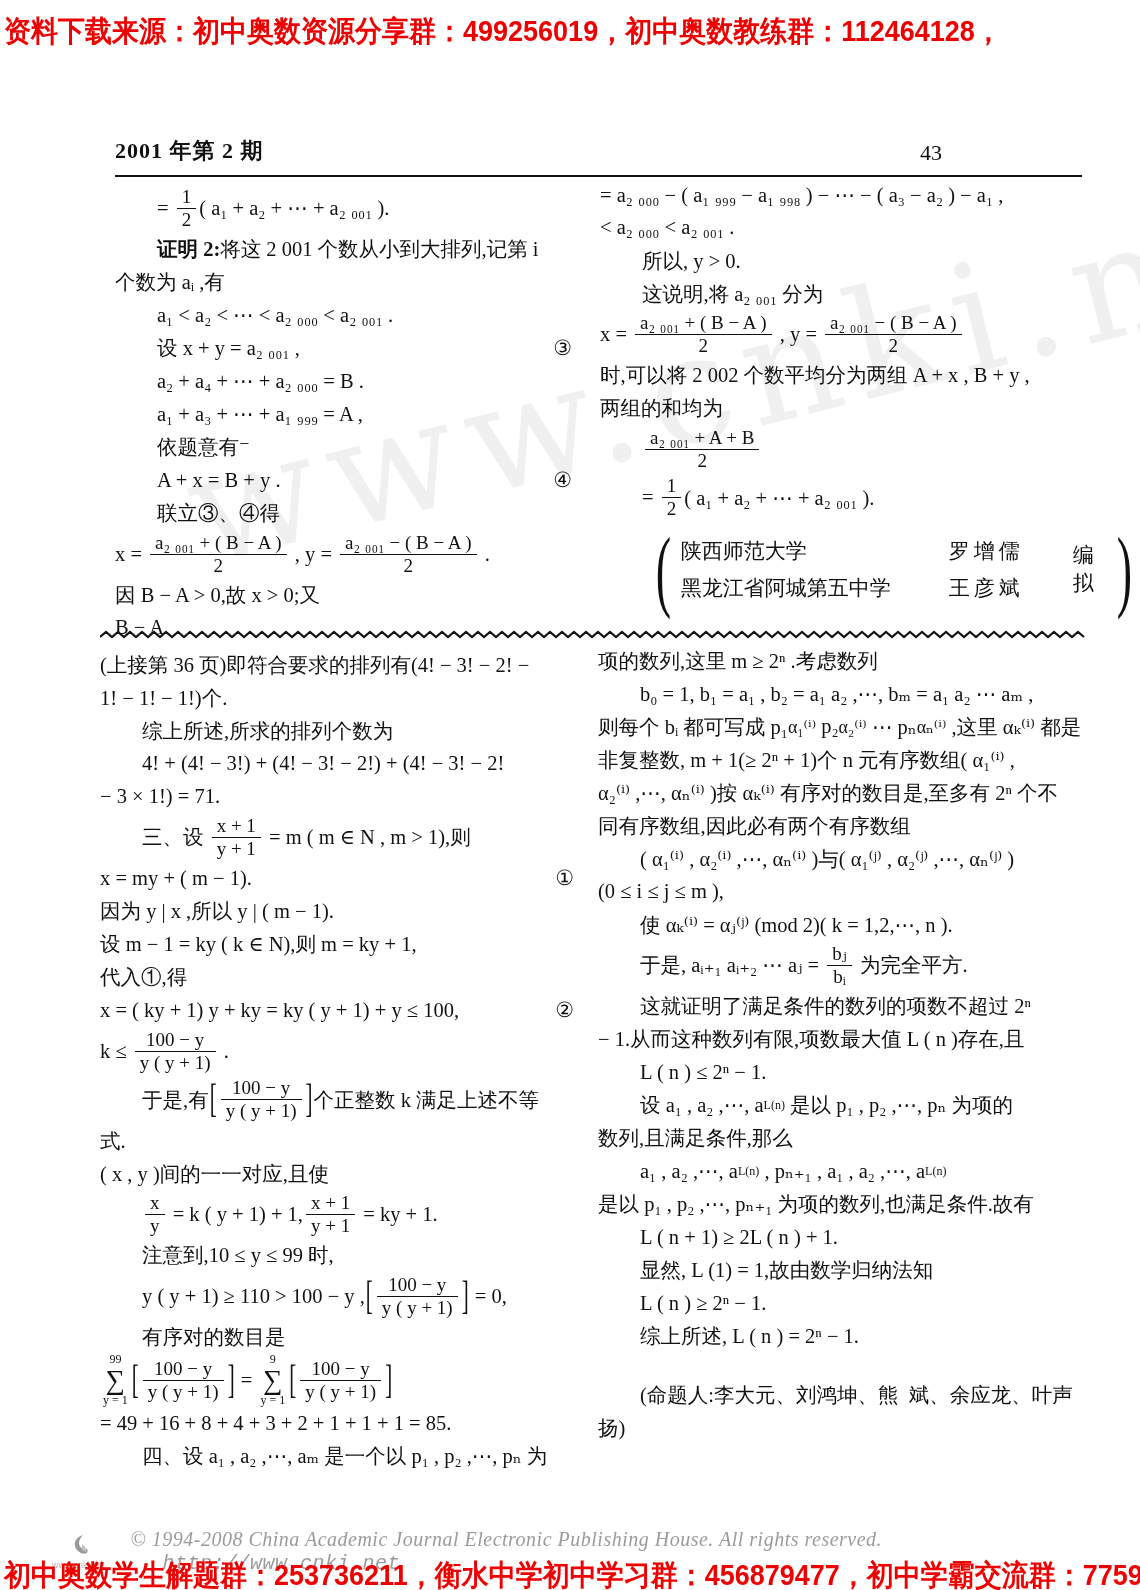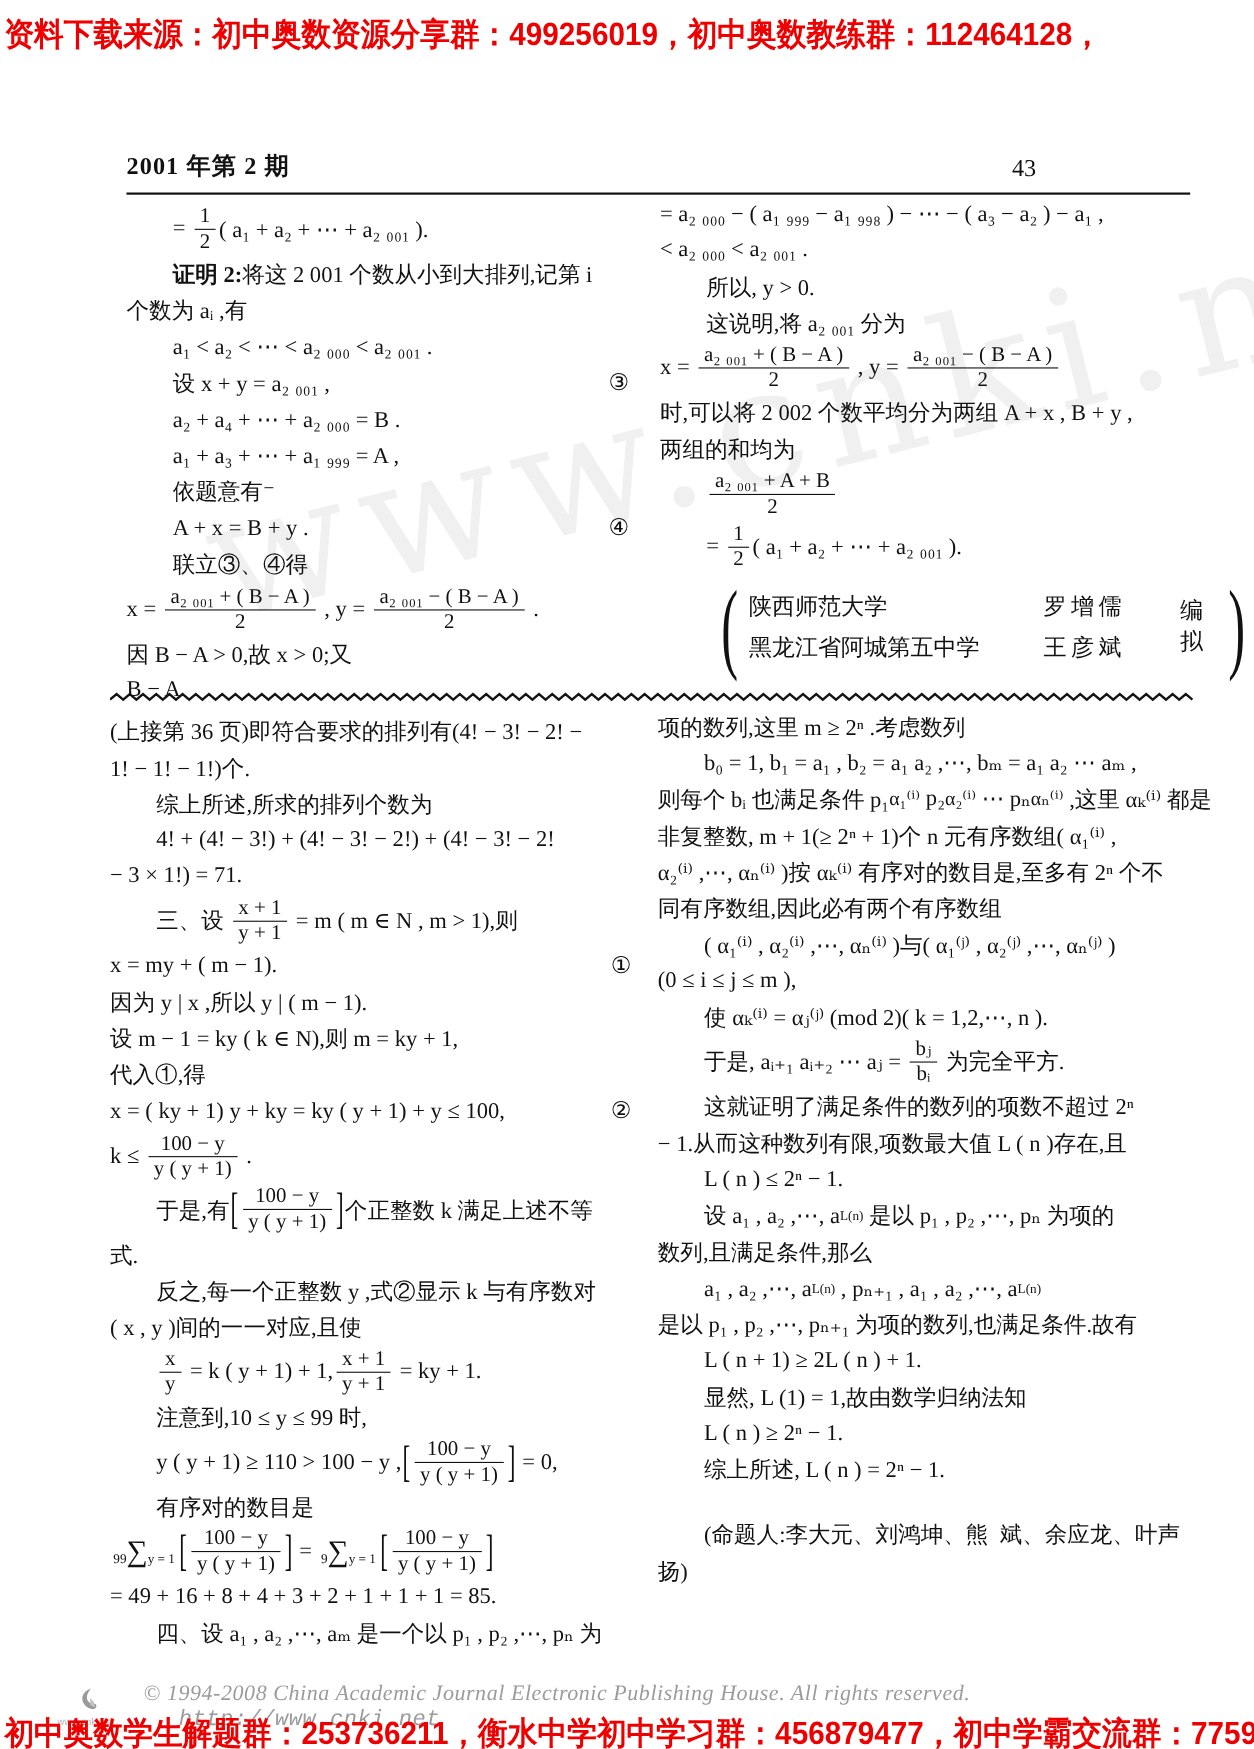--- a/index.html
+++ b/index.html
@@ -23,21 +23,21 @@
   .line{position:relative;min-height:33px;display:flex;align-items:center;white-space:pre;}
   .line span{white-space:pre;}
   .in{padding-left:42px;}
   .bd{font-weight:bold;}
   .blank{min-height:26px;}
   .eqtag{position:absolute;right:10px;top:50%;transform:translateY(-50%);font-size:21px;}
   .frac{display:inline-flex;flex-direction:column;text-align:center;vertical-align:middle;
         margin:2px 3px;font-size:19px;line-height:1.15;}
   .fn{padding:0 5px;border-bottom:1.6px solid #111;}
   .fd{padding:0 5px;}
-  .sum{display:inline-flex;flex-direction:row;align-items:flex-end;vertical-align:middle;
+  .sum{display:inline-flex;flex-direction:column;align-items:center;vertical-align:middle;
        line-height:1;margin:0 3px;}
   .sum .u,.sum .l{font-size:12px;line-height:1.1;}
   .sum .g{font-size:27px;line-height:1;}
   .bigbr{display:inline-block;transform:scaleY(1.9);margin:0 1px;font-size:21px;}
   sub{font-size:12px;}
   sup{font-size:18px;}
   #wavy{position:absolute;left:100px;top:626px;width:985px;height:10px;}
   #attribution{position:absolute;left:648px;top:528px;display:flex;align-items:center;font-size:21px;}
   .bigp{font-size:92px;font-weight:400;line-height:0.9;transform:scaleX(0.5);}
   .attr-rows{display:flex;flex-direction:column;margin:0 2px;}
@@ -121,34 +121,33 @@
     <div class="line"><span>− 3 × 1!) = 71.</span></div>
     <div class="line in"><span>三、设 </span><span class="frac"><span class="fn">x + 1</span><span class="fd">y + 1</span></span><span> = m ( m ∈ N , m &gt; 1),则</span></div>
     <div class="line"><span>x = my + ( m − 1).</span><span class="eqtag">①</span></div>
     <div class="line"><span>因为 y | x ,所以 y | ( m − 1).</span></div>
     <div class="line"><span>设 m − 1 = ky ( k ∈ N),则 m = ky + 1,</span></div>
     <div class="line"><span>代入①,得</span></div>
     <div class="line"><span>x = ( ky + 1) y + ky = ky ( y + 1) + y ≤ 100,</span><span class="eqtag">②</span></div>
     <div class="line"><span>k ≤ </span><span class="frac"><span class="fn">100 − y</span><span class="fd">y ( y + 1)</span></span><span> .</span></div>
     <div class="line in"><span>于是,有</span><span class="bigbr">[</span><span class="frac"><span class="fn">100 − y</span><span class="fd">y ( y + 1)</span></span><span class="bigbr">]</span><span>个正整数 k 满足上述不等</span></div>
     <div class="line"><span>式.</span></div>
-    <div class="line in"><span>反之,每一个正整数 y ,式②显示 k 与有序数对</span></div>
     <div class="line"><span>( x , y )间的一一对应,且使</span></div>
     <div class="line in"><span class="frac"><span class="fn">x</span><span class="fd">y</span></span><span> = k ( y + 1) + 1,</span><span class="frac"><span class="fn">x + 1</span><span class="fd">y + 1</span></span><span> = ky + 1.</span></div>
     <div class="line in"><span>注意到,10 ≤ y ≤ 99 时,</span></div>
     <div class="line in"><span>y ( y + 1) ≥ 110 &gt; 100 − y ,</span><span class="bigbr">[</span><span class="frac"><span class="fn">100 − y</span><span class="fd">y ( y + 1)</span></span><span class="bigbr">]</span><span> = 0,</span></div>
     <div class="line in"><span>有序对的数目是</span></div>
     <div class="line"><span class="sum"><span class="u">99</span><span class="g">∑</span><span class="l">y = 1</span></span><span class="bigbr">[</span><span class="frac"><span class="fn">100 − y</span><span class="fd">y ( y + 1)</span></span><span class="bigbr">]</span><span> = </span><span class="sum"><span class="u">9</span><span class="g">∑</span><span class="l">y = 1</span></span><span class="bigbr">[</span><span class="frac"><span class="fn">100 − y</span><span class="fd">y ( y + 1)</span></span><span class="bigbr">]</span></div>
     <div class="line"><span>= 49 + 16 + 8 + 4 + 3 + 2 + 1 + 1 + 1 = 85.</span></div>
     <div class="line in"><span>四、设 a₁ , a₂ ,⋯, aₘ 是一个以 p₁ , p₂ ,⋯, pₙ 为</span></div>
   </div>
 <div id="col-br" class="col">
     <div class="line"><span>项的数列,这里 m ≥ 2ⁿ .考虑数列</span></div>
     <div class="line in"><span>b₀ = 1, b₁ = a₁ , b₂ = a₁ a₂ ,⋯, bₘ = a₁ a₂ ⋯ aₘ ,</span></div>
-    <div class="line"><span>则每个 bᵢ 也满足条件 p₁</span><sup>α₁⁽ⁱ⁾</sup><span> p₂</span><sup>α₂⁽ⁱ⁾</sup><span> ⋯ pₙ</span><sup>αₙ⁽ⁱ⁾</sup><span> ,这里 αₖ⁽ⁱ⁾ 都是</span></div>
+    <div class="line"><span>则每个 bᵢ 都可写成 p₁</span><sup>α₁⁽ⁱ⁾</sup><span> p₂</span><sup>α₂⁽ⁱ⁾</sup><span> ⋯ pₙ</span><sup>αₙ⁽ⁱ⁾</sup><span> ,这里 αₖ⁽ⁱ⁾ 都是</span></div>
     <div class="line"><span>非复整数, m + 1(≥ 2ⁿ + 1)个 n 元有序数组( α₁⁽ⁱ⁾ ,</span></div>
     <div class="line"><span>α₂⁽ⁱ⁾ ,⋯, αₙ⁽ⁱ⁾ )按 αₖ⁽ⁱ⁾ 有序对的数目是,至多有 2ⁿ 个不</span></div>
     <div class="line"><span>同有序数组,因此必有两个有序数组</span></div>
     <div class="line in"><span>( α₁⁽ⁱ⁾ , α₂⁽ⁱ⁾ ,⋯, αₙ⁽ⁱ⁾ )与( α₁⁽ʲ⁾ , α₂⁽ʲ⁾ ,⋯, αₙ⁽ʲ⁾ )</span></div>
     <div class="line"><span>(0 ≤ i ≤ j ≤ m ),</span></div>
     <div class="line in"><span>使 αₖ⁽ⁱ⁾ = αⱼ⁽ʲ⁾ (mod 2)( k = 1,2,⋯, n ).</span></div>
     <div class="line in"><span>于是, aᵢ₊₁ aᵢ₊₂ ⋯ aⱼ = </span><span class="frac"><span class="fn">bⱼ</span><span class="fd">bᵢ</span></span><span> 为完全平方.</span></div>
     <div class="line in"><span>这就证明了满足条件的数列的项数不超过 2ⁿ</span></div>
     <div class="line"><span>− 1.从而这种数列有限,项数最大值 L ( n )存在,且</span></div>
     <div class="line in"><span>L ( n ) ≤ 2ⁿ − 1.</span></div>

